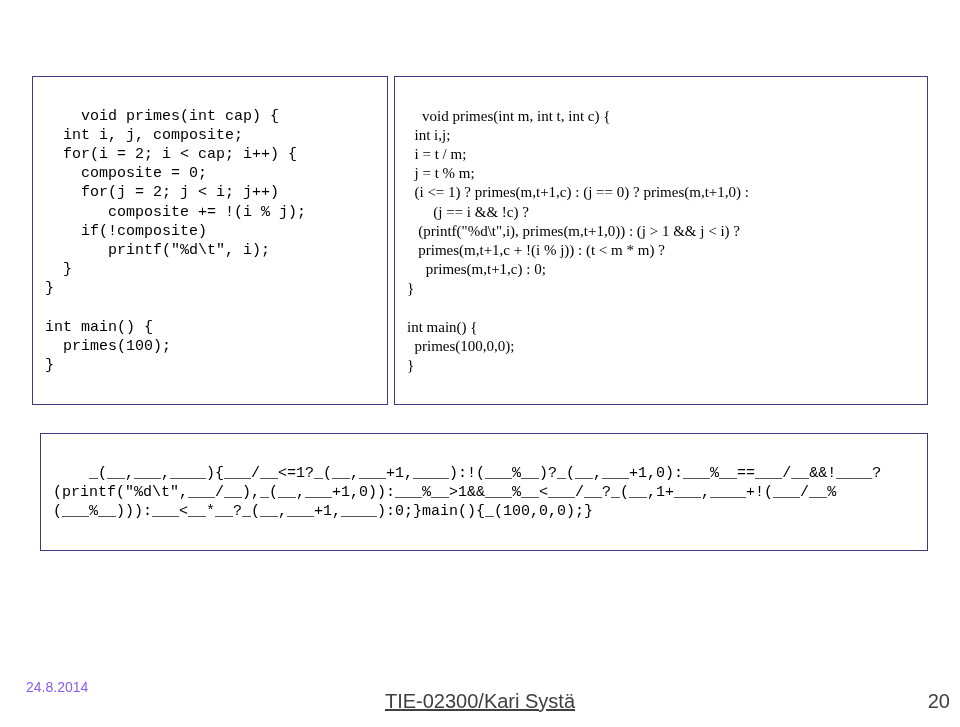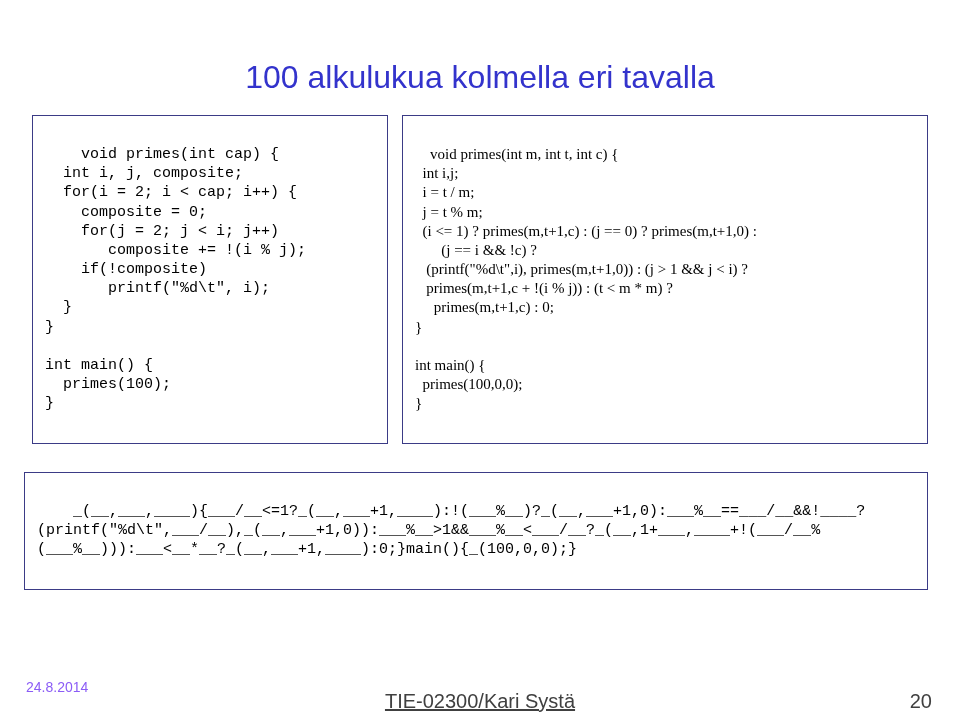--- a/index.html
+++ b/index.html
@@ -16,21 +16,21 @@
     text-align: center;
     color: #3333cc;
     font-size: 32px;
     font-weight: normal;
     line-height: 1.2;
     margin: 20px 40px 18px 40px;
   }
   .row {
     display: flex;
     flex-direction: row;
-    gap: 14px;
+    gap: 6px;
     padding: 0 32px;
   }
   .codebox {
     border: 1px solid #3b3b86;
     background: #ffffff;
     padding: 10px 12px;
     font-family: "Courier New", Courier, monospace;
     font-size: 15px;
     line-height: 1.28;
     color: #000000;
@@ -39,21 +39,21 @@
   .left {
     flex: 0 0 330px;
     min-height: 280px;
   }
   .right {
     flex: 1;
     min-height: 250px;
     font-family: Liberation Serif, serif;
   }
   .bottom-wrap {
-    padding: 28px 32px 0 24px;
+    padding: 28px 32px 0 40px;
   }
   .bottom {
     width: 100%;
     box-sizing: border-box;
     white-space: pre-wrap;
   }
   .foot-left {
     position: absolute;
     left: 26px;
     bottom: 32px;
@@ -65,32 +65,31 @@
     left: 0;
     right: 0;
     bottom: 14px;
     text-align: center;
     font-size: 20px;
     color: #404040;
     text-decoration: underline;
   }
   .foot-right {
     position: absolute;
-    right: 28px;
+    right: 10px;
     bottom: 14px;
     font-size: 20px;
     color: #404040;
   }
 </style>
 </head>
 <body>
 
 <div class="title">
   <br>
-  <span>100 alkulukua kolmella eri tavalla</span>
 </div>
 
 <div class="row">
   <div class="codebox left">
     <span>void primes(int cap) {
   int i, j, composite;
   for(i = 2; i &lt; cap; i++) {
     composite = 0;
     for(j = 2; j &lt; i; j++)
        composite += !(i % j);

